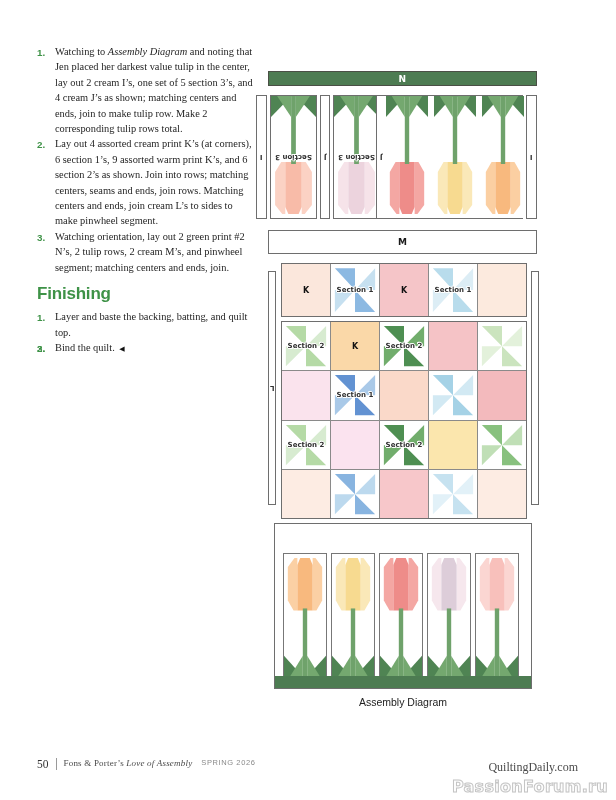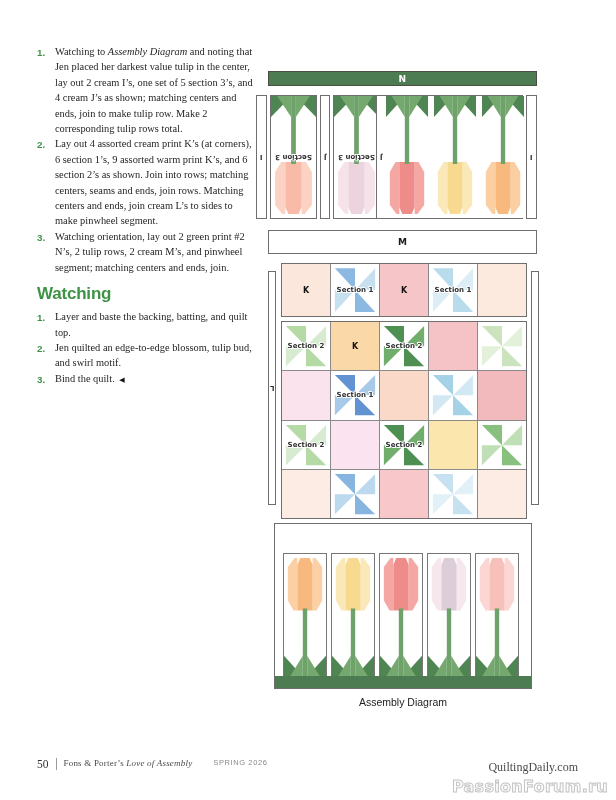--- a/index.html
+++ b/index.html
@@ -77,21 +77,21 @@
 
   .caption{position:absolute;left:274px;top:696px;width:258px;text-align:center;
            font-family:"Liberation Sans",sans-serif;font-size:10.5px;color:#222;}
 
   
   .footer-left{position:absolute;left:37px;top:758px;display:flex;align-items:flex-start;color:#4a4a4a;}
   .pageno{font-size:11.5px;color:#333;}
   .fdiv{width:1px;height:12px;background:#9a9a9a;margin:0 7px;align-self:center;}
   .mag{font-size:9px;letter-spacing:.2px;}
   .season{font-family:"Liberation Sans",sans-serif;font-size:7.5px;color:#8a8a8a;
-          letter-spacing:.6px;margin-left:21px;}
+          letter-spacing:.6px;margin-left:9px;}
   .footer-right{position:absolute;right:38px;top:760px;font-size:12px;color:#4a4a4a;}
   .watermark{position:absolute;right:8px;top:777px;font-family:"DejaVu Sans",sans-serif;
              font-weight:bold;font-size:16px;color:#fdfdfd;
              -webkit-text-stroke:1px #c4c4c4;letter-spacing:.3px;}
 </style>
 </head>
 <body>
 
 <div class="col">
   <ol class="steps">
@@ -101,29 +101,28 @@
     </li>
     <li class="step">
       <span class="num">2.</span>
       <span>Lay out 4 assorted cream print K’s (at corners), 6 section 1’s, 9 assorted warm print K’s, and 6 section 2’s as shown. Join into rows; matching centers, seams and ends, join rows. Matching centers and ends, join cream L’s to sides to make pinwheel segment.</span>
     </li>
     <li class="step">
       <span class="num">3.</span>
       <span>Watching orientation, lay out 2 green print #2 N’s, 2 tulip rows, 2 cream M’s, and pinwheel segment; matching centers and ends, join.</span>
     </li>
   </ol>
-  <h2 class="h-big">Watching</h2>
+  <h2 class="h-big">Finishing</h2>
   <ol class="steps">
     <li class="step">
       <span class="num">1.</span>
       <span>Layer and baste the backing, batting, and quilt top.</span>
     </li>
     <li class="step">
       <span class="num">2.</span>
-      <span>Jen quilted an edge-to-edge blossom, tulip bud, and swirl motif.</span>
     </li>
     <li class="step">
       <span class="num">3.</span>
       <span><span>Bind the quilt.</span> <span class="end-marker">◀</span></span>
     </li>
   </ol>
 </div>
 
 <div class="diagram">
 

